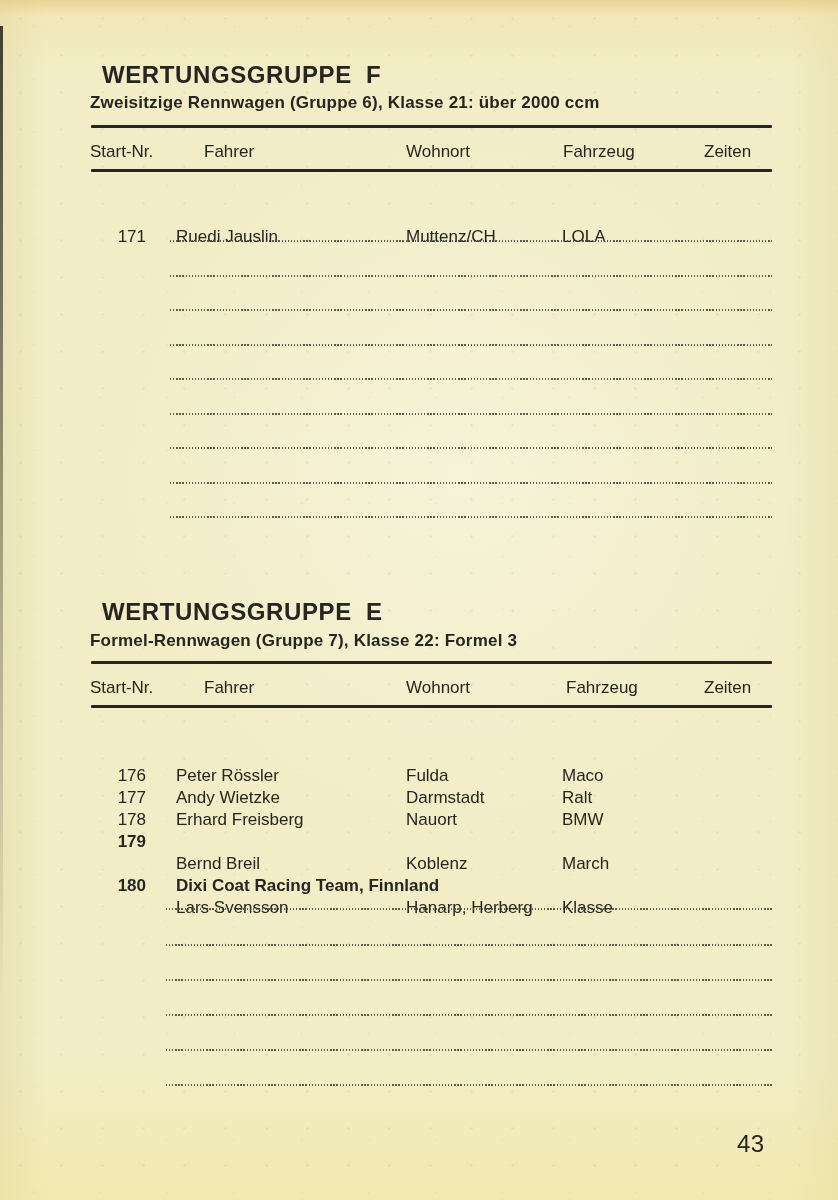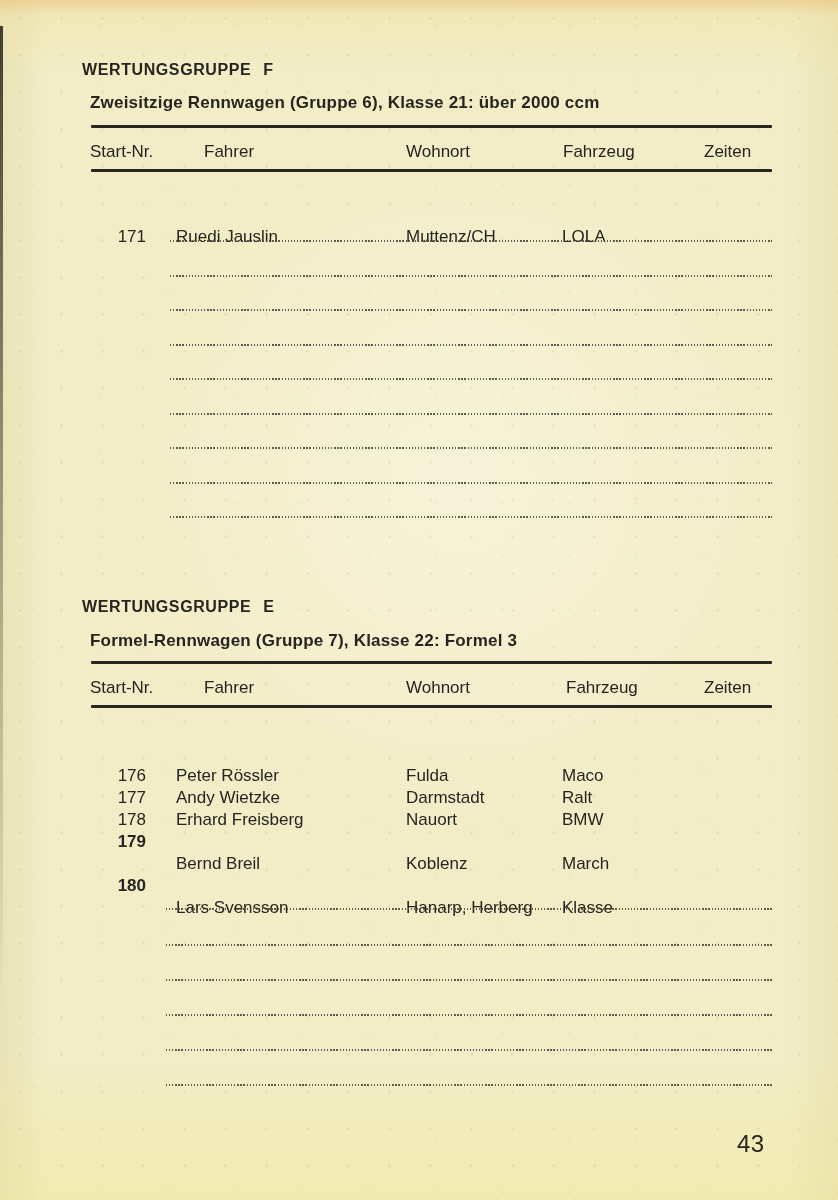--- a/index.html
+++ b/index.html
@@ -18,22 +18,22 @@
       linear-gradient(180deg, rgba(232,192,112,.55) 0px, rgba(240,219,150,.28) 16px, rgba(244,238,200,0) 72px),
       linear-gradient(0deg, rgba(240,229,140,.38) 0px, rgba(244,238,200,0) 140px),
       linear-gradient(90deg, rgba(205,190,130,.22) 0px, rgba(244,238,200,0) 46px, rgba(244,238,200,0) 788px, rgba(215,202,140,.25) 838px);
     background-size:41px 37px, 67px 53px, auto, auto, auto, auto;
   }
   .scan-edge{
     position:absolute;left:0;top:26px;width:3px;height:1020px;
     background:linear-gradient(180deg, rgba(28,26,18,.82), rgba(28,26,18,.30) 55%, rgba(28,26,18,0) 96%);
   }
   .sec-title{
-    position:absolute;left:82px;
-    font-size:16px;font-weight:bold;letter-spacing:.6px;word-spacing:7px;
+    position:absolute;left:102px;
+    font-size:24px;font-weight:bold;letter-spacing:.6px;word-spacing:7px;
     white-space:nowrap;
   }
   .sec-subtitle{
     position:absolute;left:90px;
     font-size:17px;font-weight:bold;letter-spacing:.2px;
     white-space:nowrap;
   }
   .rule{
     position:absolute;left:91px;width:681px;height:3px;
     background:#26251f;border-radius:1px;
@@ -142,20 +142,21 @@
       <span class="c-nr">179</span>
     </div>
     <div class="row" style="top:818px">
       <span class="c-nr"></span>
       <span class="c-fahrer">Bernd Breil</span>
       <span class="c-wohnort">Koblenz</span>
       <span class="c-fahrzeug">March</span>
     </div>
     <div class="row bold" style="top:840px">
       <span class="c-nr">180</span>
+      <span class="c-fahrer">Dixi Coat Racing Team, Finnland</span>
     </div>
     <div class="row" style="top:862px">
       <span class="c-nr"></span>
       <span class="c-fahrer">Lars Svensson</span>
       <span class="c-wohnort">Hanarp, Herberg</span>
       <span class="c-fahrzeug">Klasse</span>
     </div>
 
     <div class="dotline dl-e" style="top:908px"></div>
     <div class="dotline dl-e" style="top:944px"></div>

